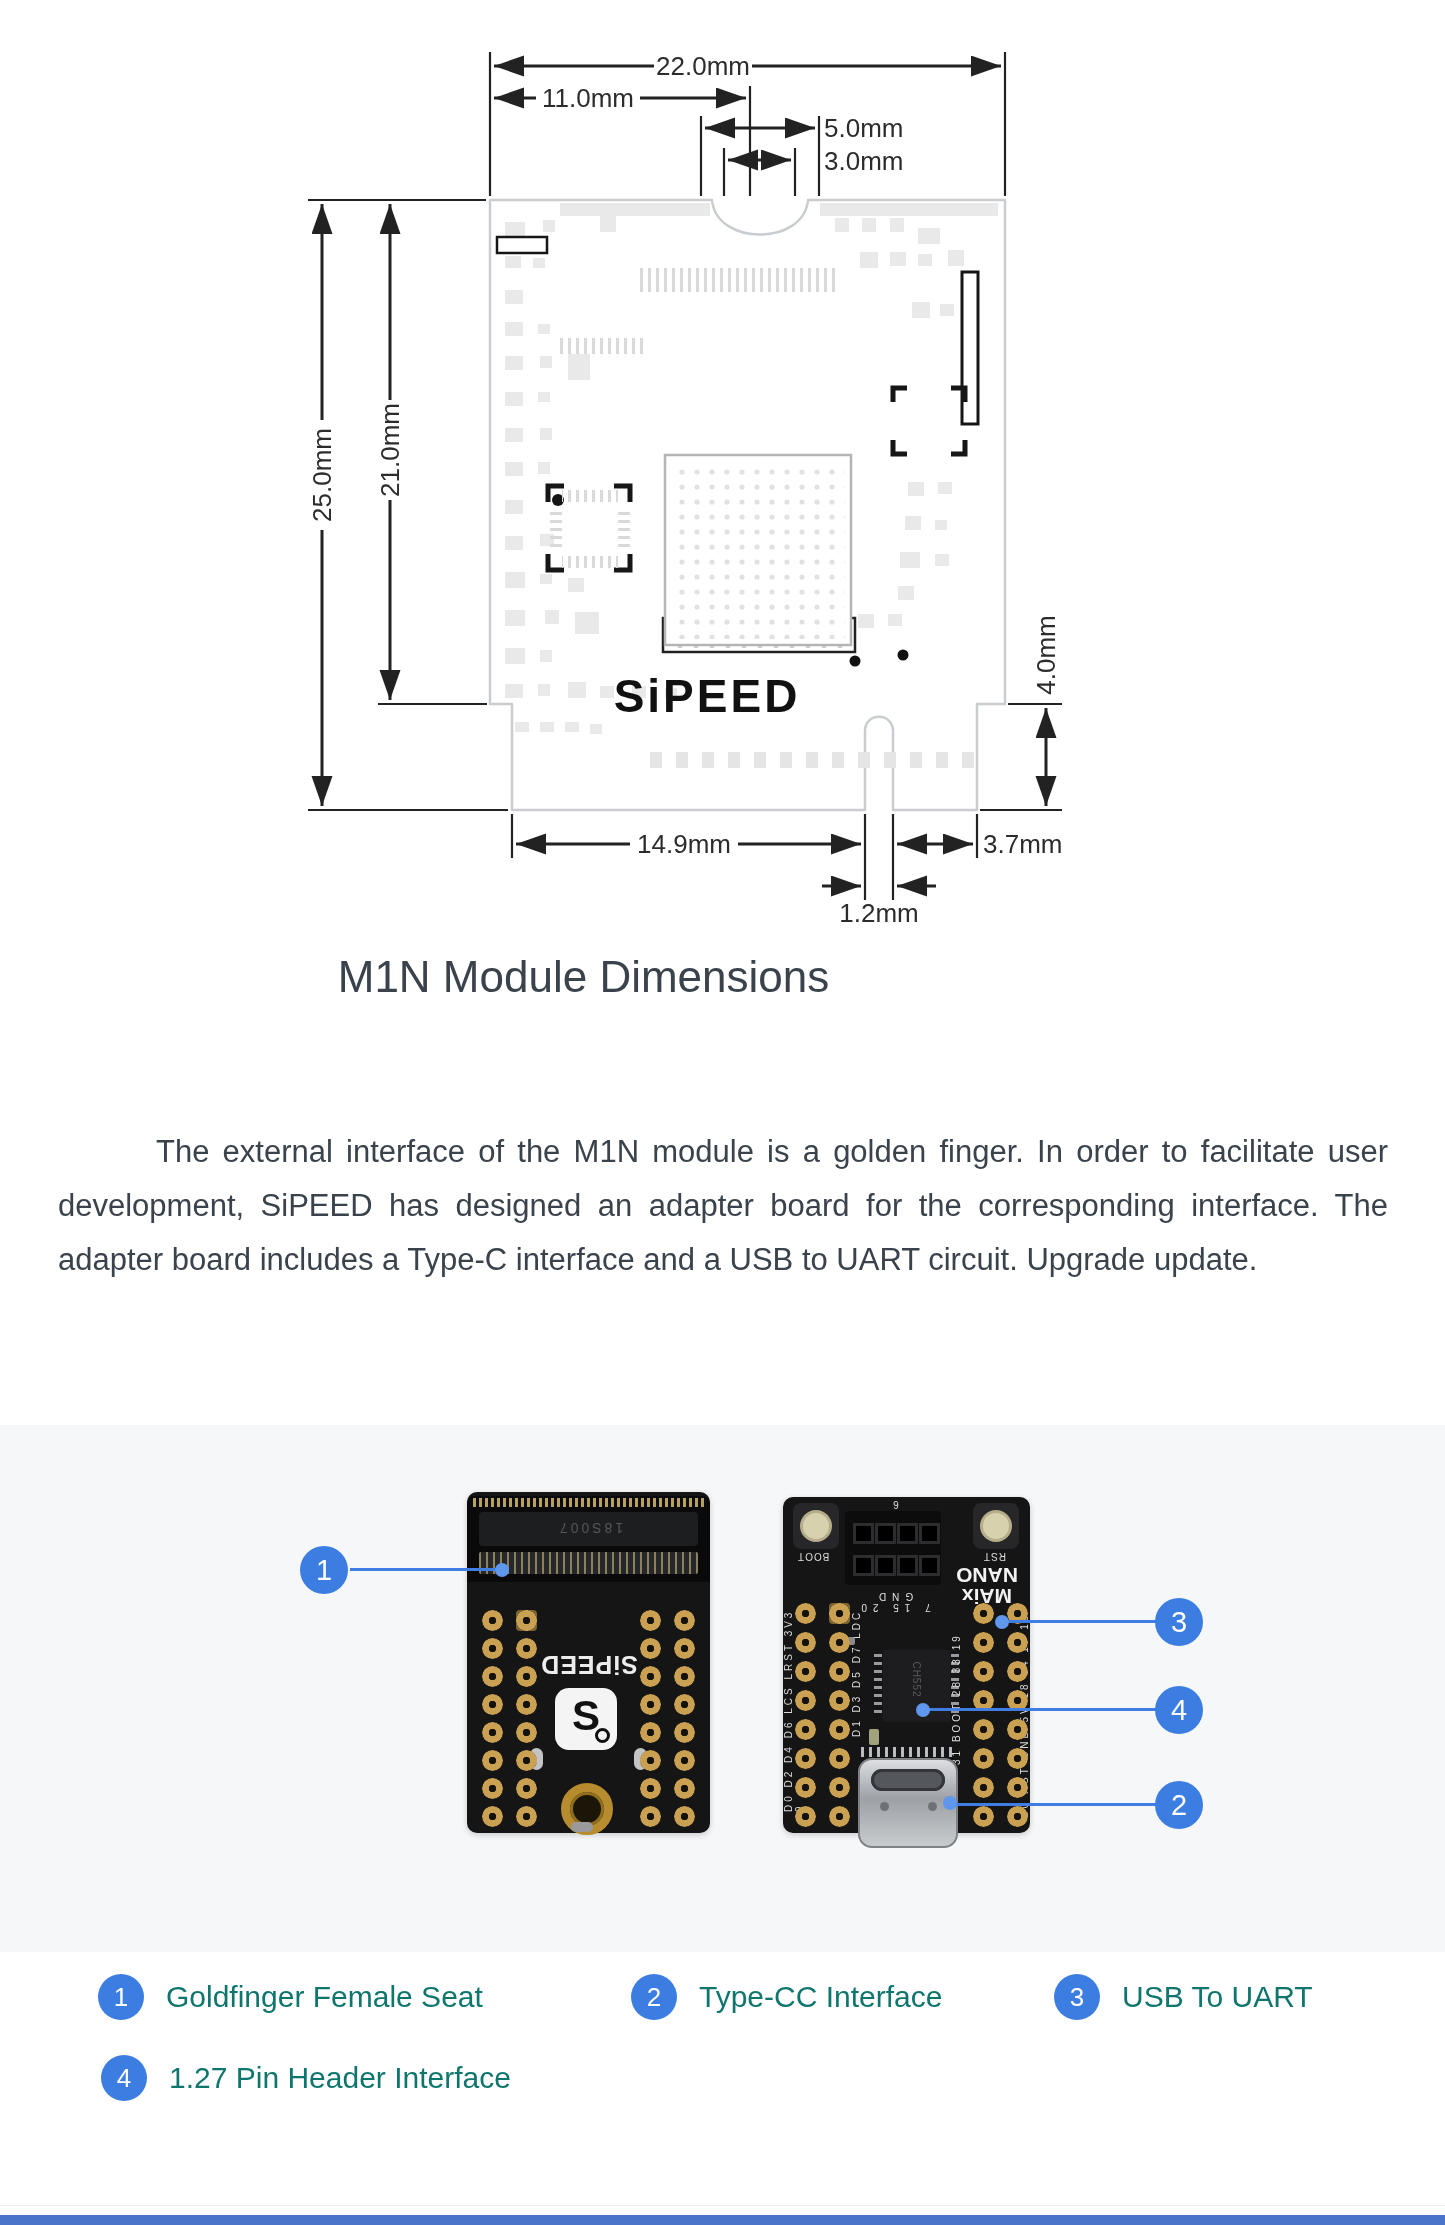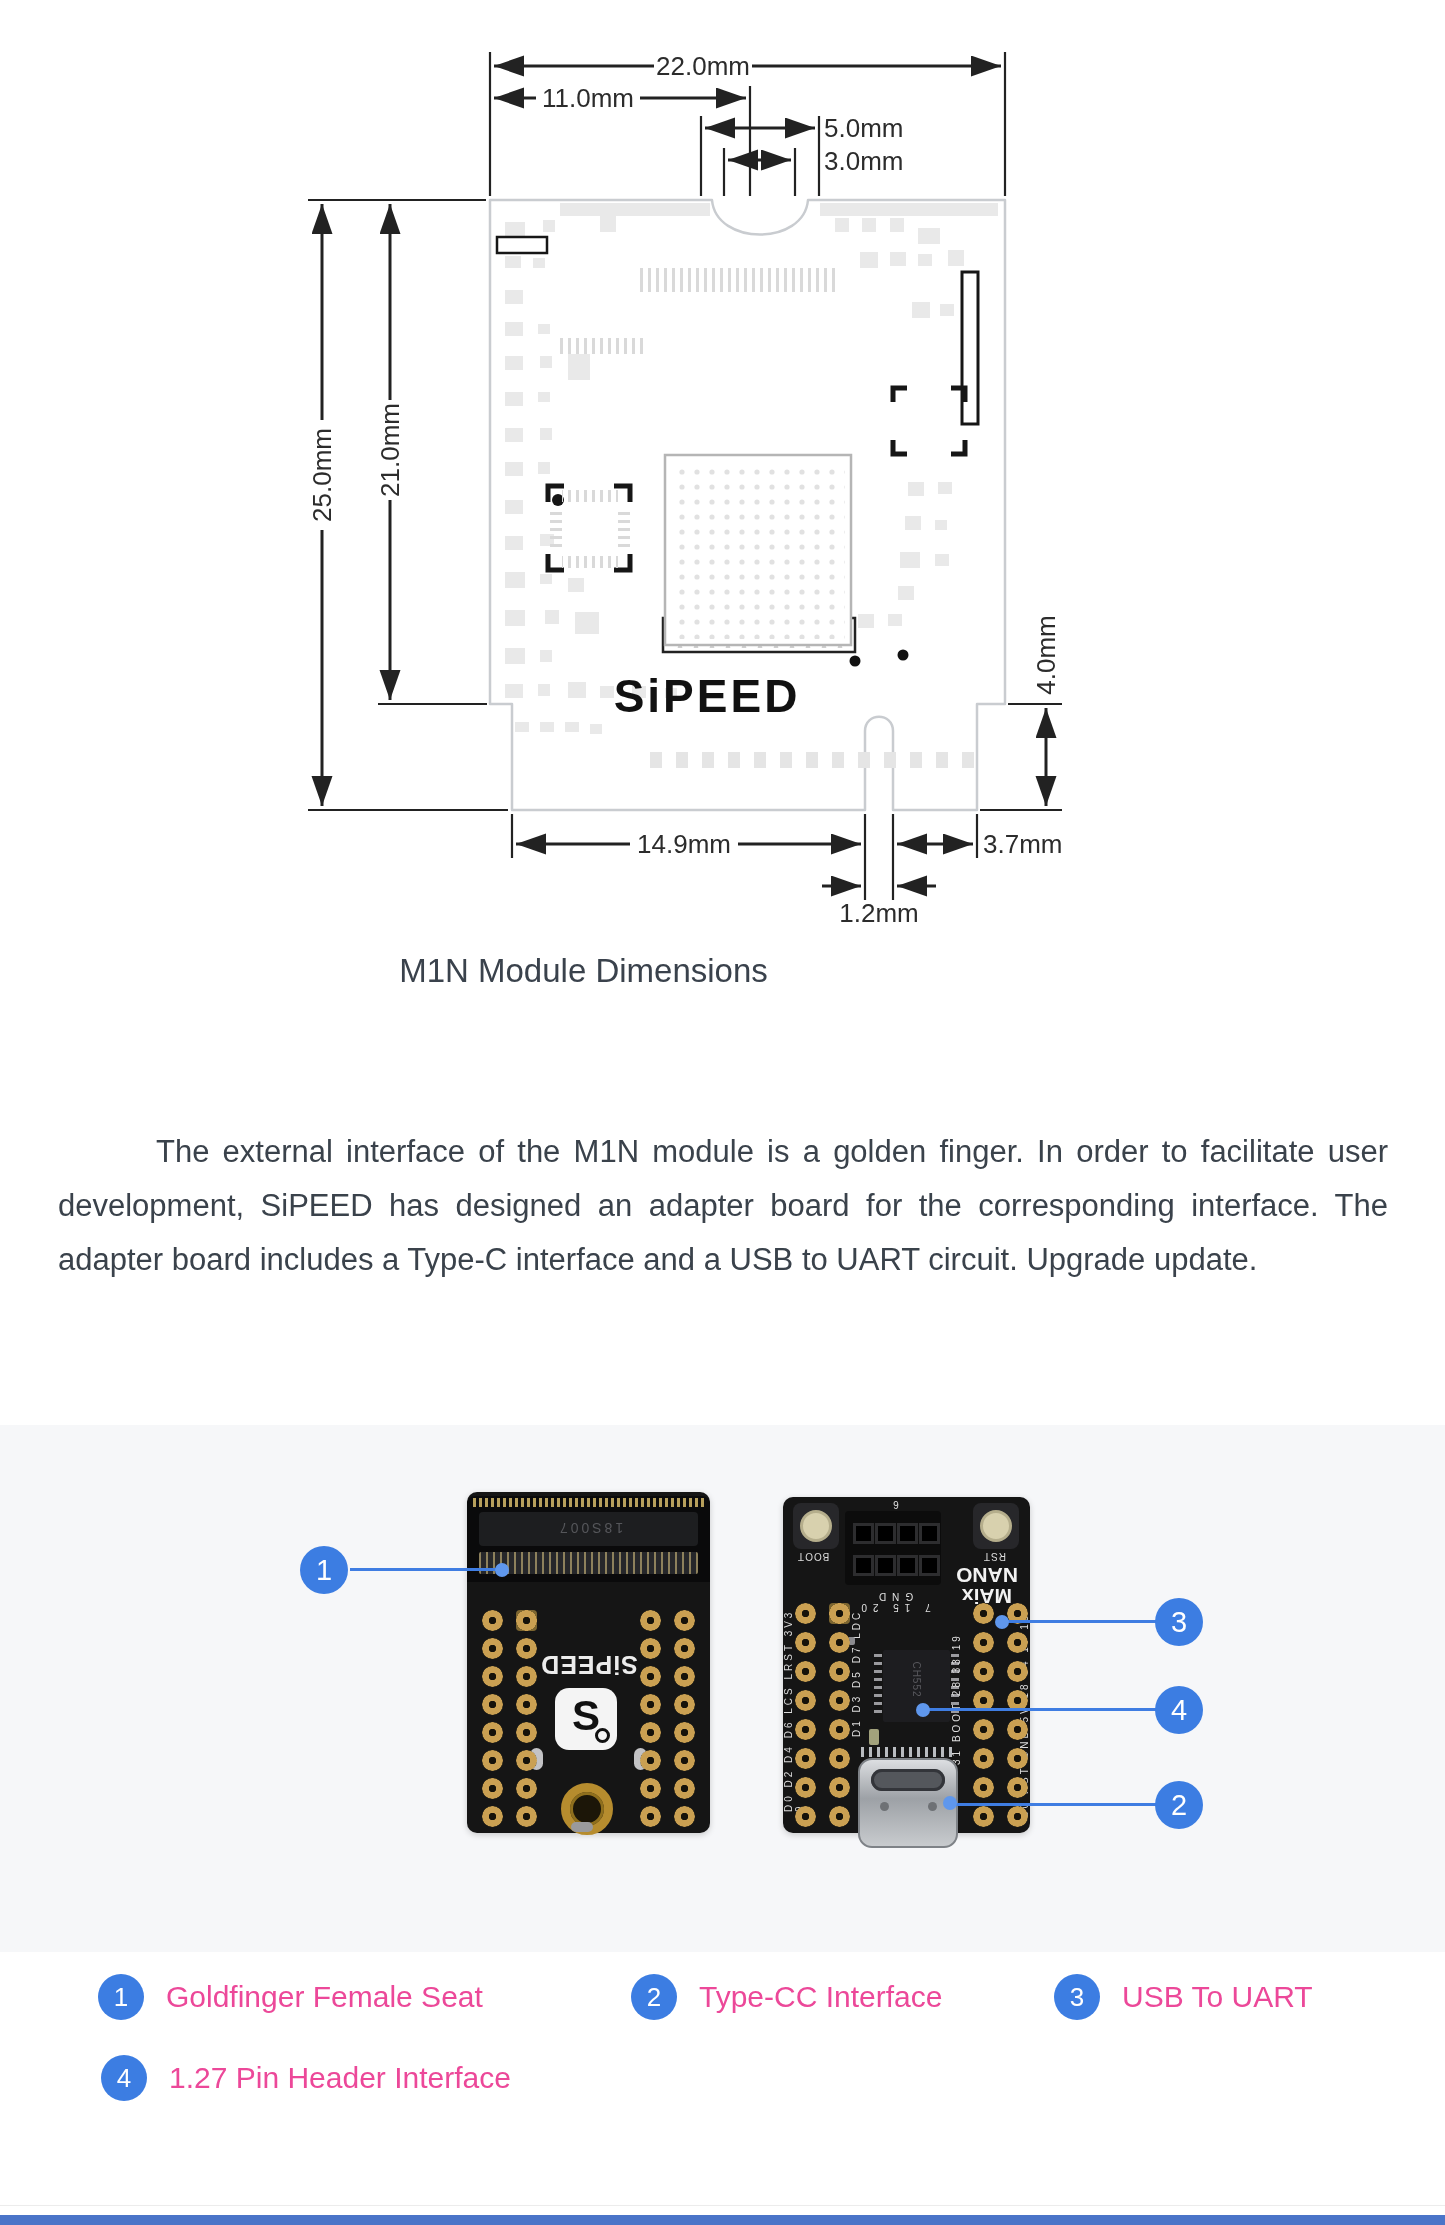--- a/index.html
+++ b/index.html
@@ -7,21 +7,21 @@
         font-family:"Liberation Sans", sans-serif;}
   
   .diagram{position:absolute;left:0;top:0;width:1445px;height:940px;}
   .dim-label{font-family:"Liberation Sans",sans-serif;font-size:26px;fill:#2c2c2c;}
   .dline{stroke:#222;stroke-width:3;fill:none;}
   .eline{stroke:#222;stroke-width:2.2;fill:none;}
   .pcb-pad{fill:#e9e9e9;}
   .blk{stroke:#161616;fill:none;}
   
   .caption{position:absolute;left:0;top:952px;width:1167px;text-align:center;
-           font-size:33px;color:#3a424c;}
+           font-size:44px;color:#3a424c;}
   .paragraph{position:absolute;left:58px;top:1125px;width:1330px;font-size:31px;
              line-height:54px;color:#3a424b;text-align:justify;text-indent:98px;}
   
   .photo{position:absolute;left:0;top:1425px;width:1445px;height:527px;background:#f6f7f9;}
   .board{position:absolute;background:#151515;border-radius:10px;box-shadow:0 2px 6px rgba(0,0,0,.18);}
   .board-l{left:467px;top:67px;width:243px;height:341px;}
   .board-r{left:783px;top:72px;width:247px;height:336px;}
   .hole{position:absolute;width:21px;height:21px;border-radius:50%;
         background:radial-gradient(circle at 50% 50%, #15120a 0 24%, #caa052 25% 68%, #7d6630 69% 100%);}
   .hole.sq{border-radius:4px;}
@@ -69,21 +69,21 @@
   .passive{position:absolute;background:#a2a27c;border-radius:2px;}
   
   .co{position:absolute;width:48px;height:48px;border-radius:50%;background:#3c7de2;color:#fff;
       display:flex;align-items:center;justify-content:center;font-size:29px;}
   .co-line{position:absolute;height:3px;background:#3f7de2;}
   .co-dot{position:absolute;width:14px;height:14px;border-radius:50%;background:#5f97ec;}
   
   .leg{position:absolute;display:flex;align-items:center;gap:22px;}
   .leg-c{width:46px;height:46px;border-radius:50%;background:#3c7de2;color:#fff;
          display:flex;align-items:center;justify-content:center;font-size:26px;flex:0 0 auto;}
-  .leg-t{font-size:30px;color:#ec4899;white-space:nowrap;}
+  .leg-t{font-size:30px;color:#0f766e;white-space:nowrap;}
   
   .foot-hairline{position:absolute;left:0;top:2205px;width:1445px;height:1px;background:#ececec;}
   .foot-bar{position:absolute;left:0;top:2215px;width:1445px;height:10px;background:#4a74c8;}
 </style>
 </head>
 <body>
 
 <div class="page">
 
   <svg class="diagram" viewBox="0 0 1445 940" width="1445" height="940">

